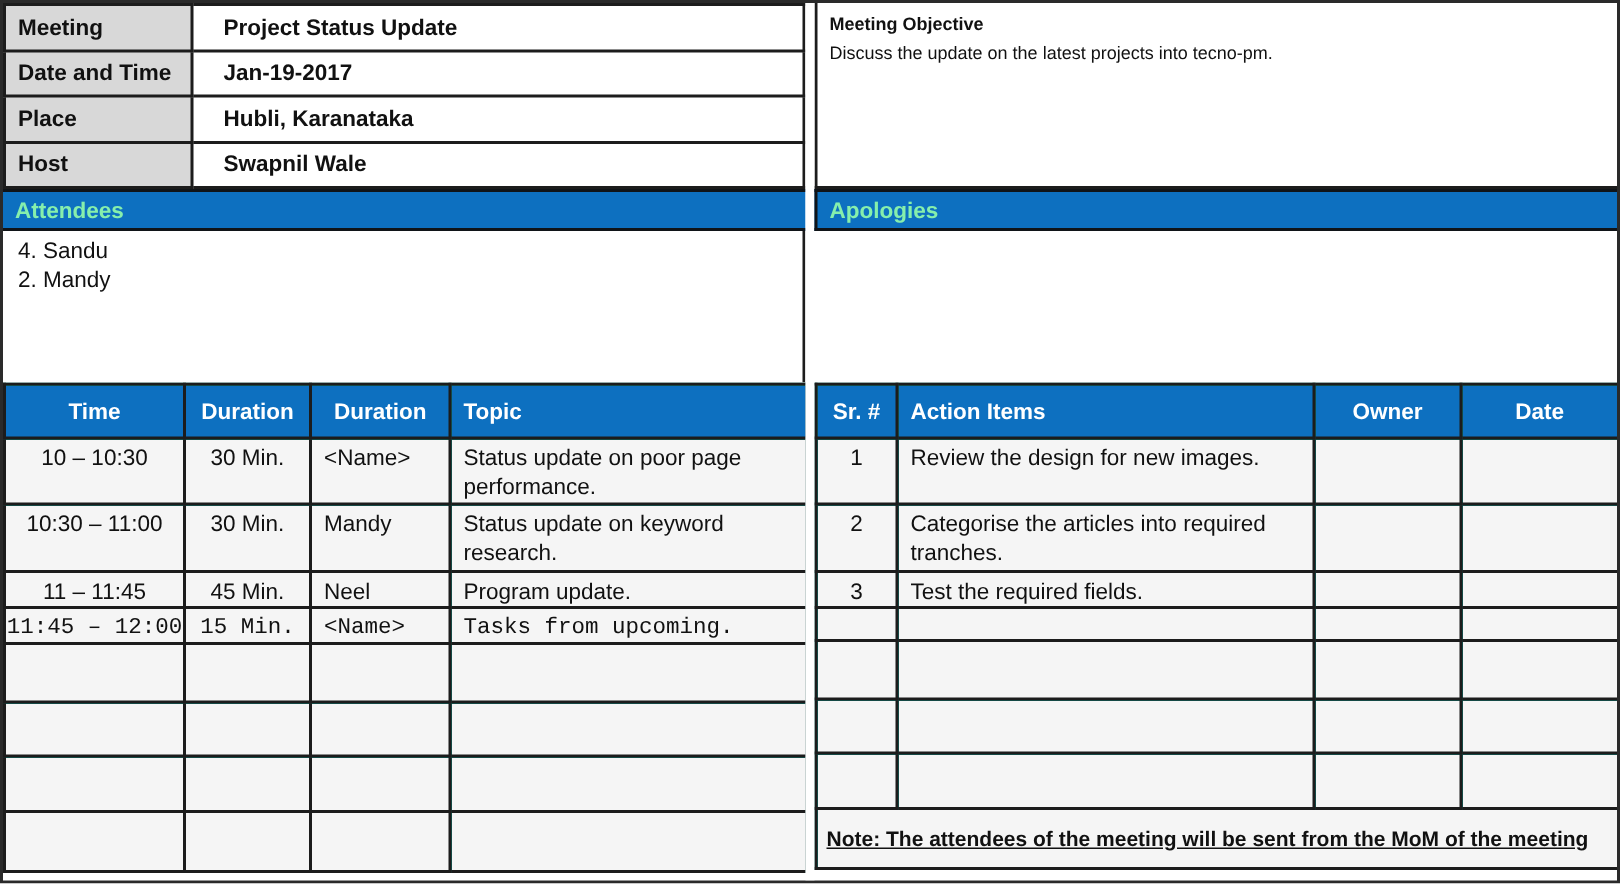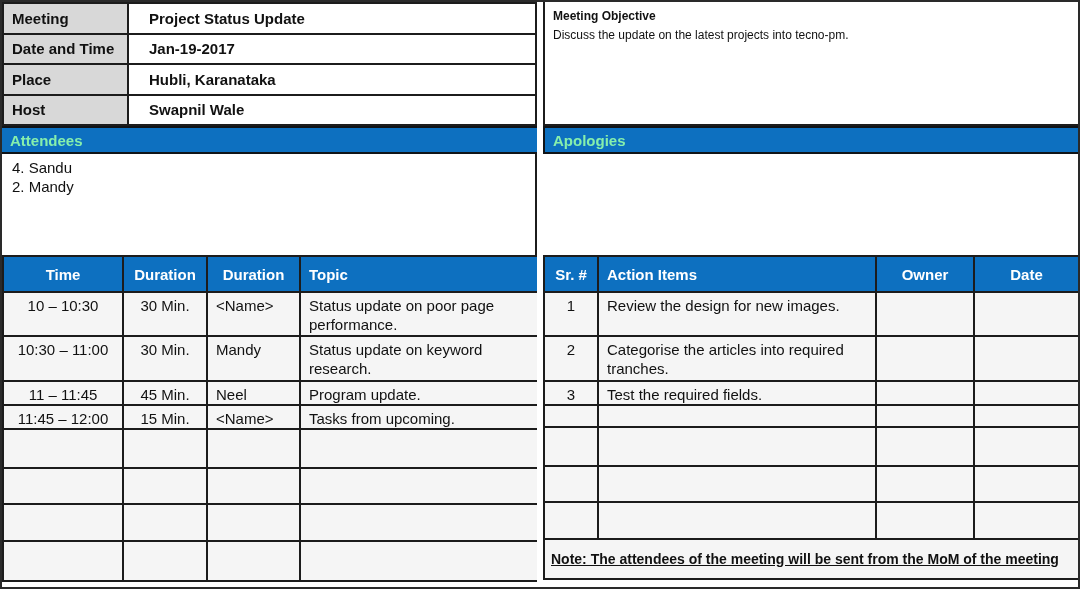--- a/index.html
+++ b/index.html
@@ -92,21 +92,21 @@
   .grid-table td {
     font-size: 15px;
     line-height: 19px;
     vertical-align: top;
     padding-top: 3px;
     background: #f5f5f5;
     text-align: center;
   }
   .grid-table td.ta-l { text-align: left; padding-left: 8px; padding-right: 4px; }
   tr.h44 { height: 44px; } tr.h45 { height: 45px; }
-  tr.h26 { height: 16px; } tr.h27 { height: 22px; }
+  tr.h26 { height: 16px; } tr.h27 { height: 22px; font-family: Liberation Mono, monospace; }
   tr.h39 { height: 39px; } tr.h36 { height: 36px; }
   tr.h37 { height: 37px; } tr.h40 { height: 40px; }
   td.note-cell {
     font-size: 14px;
     font-weight: bold;
     text-decoration: underline;
     text-align: left;
     vertical-align: middle;
     padding: 0 0 0 6px;
   }

